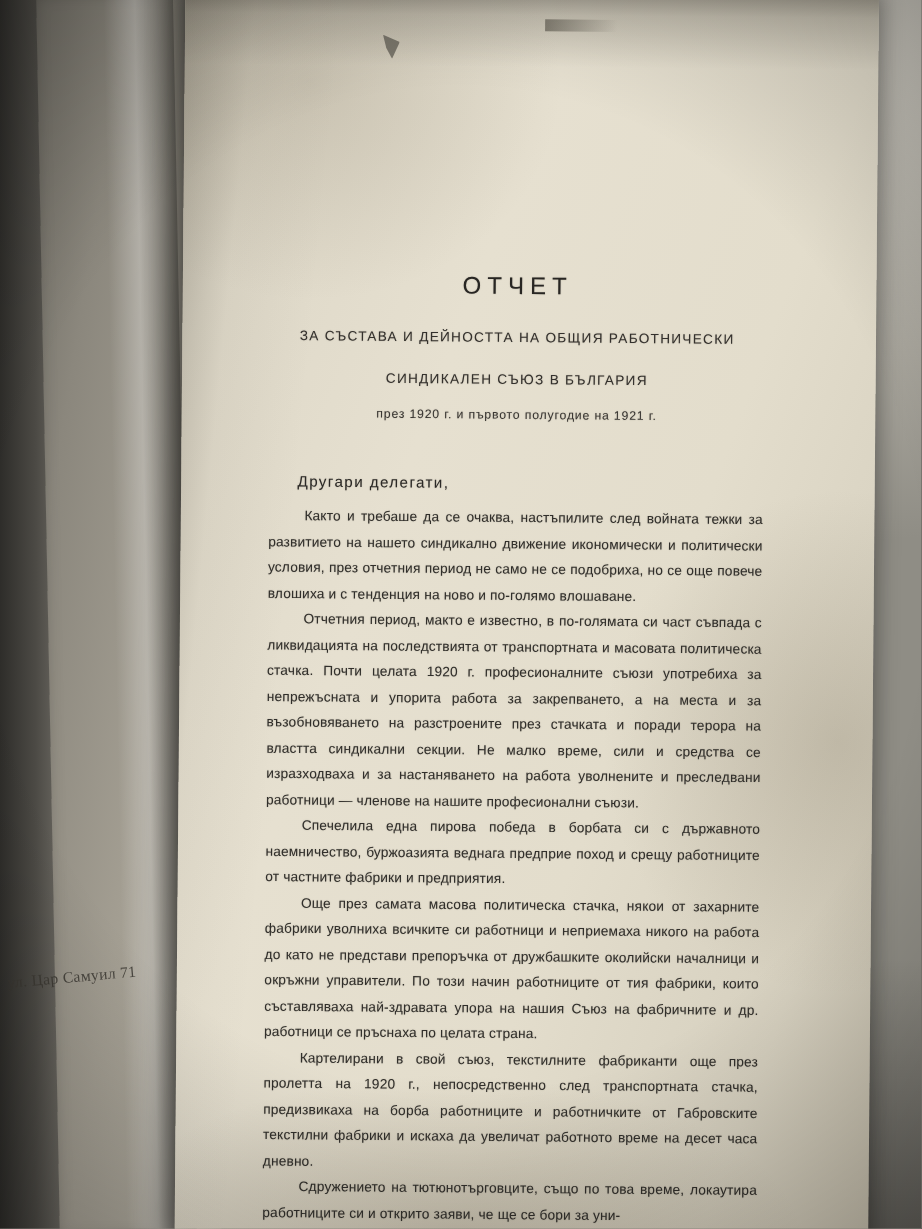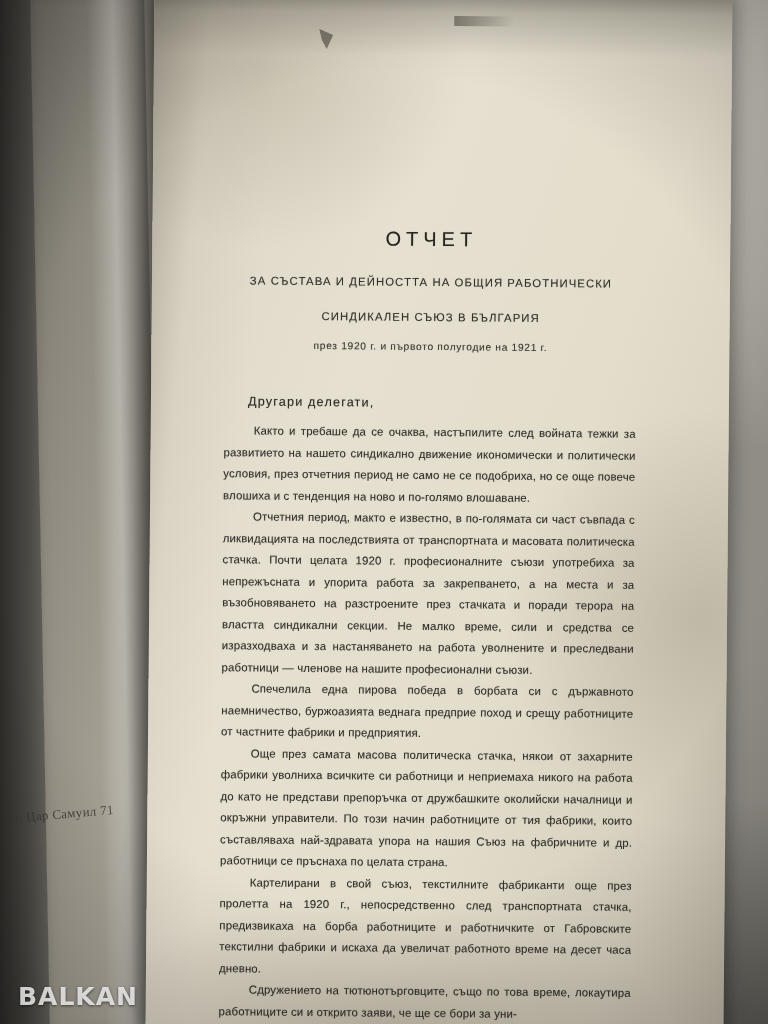--- a/index.html
+++ b/index.html
@@ -221,15 +221,14 @@
     <p class="para">Отчетния период, макто е известно, в по-голямата си част съвпада с ликвидацията на последствията от транспортната и масовата политическа стачка. Почти целата 1920 г. професионалните съюзи употребиха за непрежъсната и упорита работа за закрепването, а на места и за възобновяването на разстроените през стачката и поради терора на властта синдикални секции. Не малко време, сили и средства се изразходваха и за настаняването на работа уволнените и преследвани работници — членове на нашите професионални съюзи.</p>
     <p class="para">Спечелила една пирова победа в борбата си с държавното наемничество, буржоазията веднага предприе поход и срещу работниците от частните фабрики и предприятия.</p>
     <p class="para">Още през самата масова политическа стачка, някои от захарните фабрики уволниха всичките си работници и неприемаха никого на работа до като не представи препоръчка от дружбашките околийски началници и окръжни управители. По този начин работниците от тия фабрики, които съставляваха най-здравата упора на нашия Съюз на фабричните и др. работници се пръснаха по целата страна.</p>
     <p class="para">Картелирани в свой съюз, текстилните фабриканти още през пролетта на 1920 г., непосредственно след транспортната стачка, предизвикаха на борба работниците и работничките от Габровските текстилни фабрики и искаха да увеличат работното време на десет часа дневно.</p>
     <p class="para">Сдружението на тютюнотърговците, също по това време, локаутира работниците си и открито заяви, че ще се бори за уни-</p>
   </div>
 
   <div class="vignette"></div>
 
   <div class="wm">
-    <div class="wm-top">BALKAN</div>
   </div>
 </div>
 
 </body></html>

